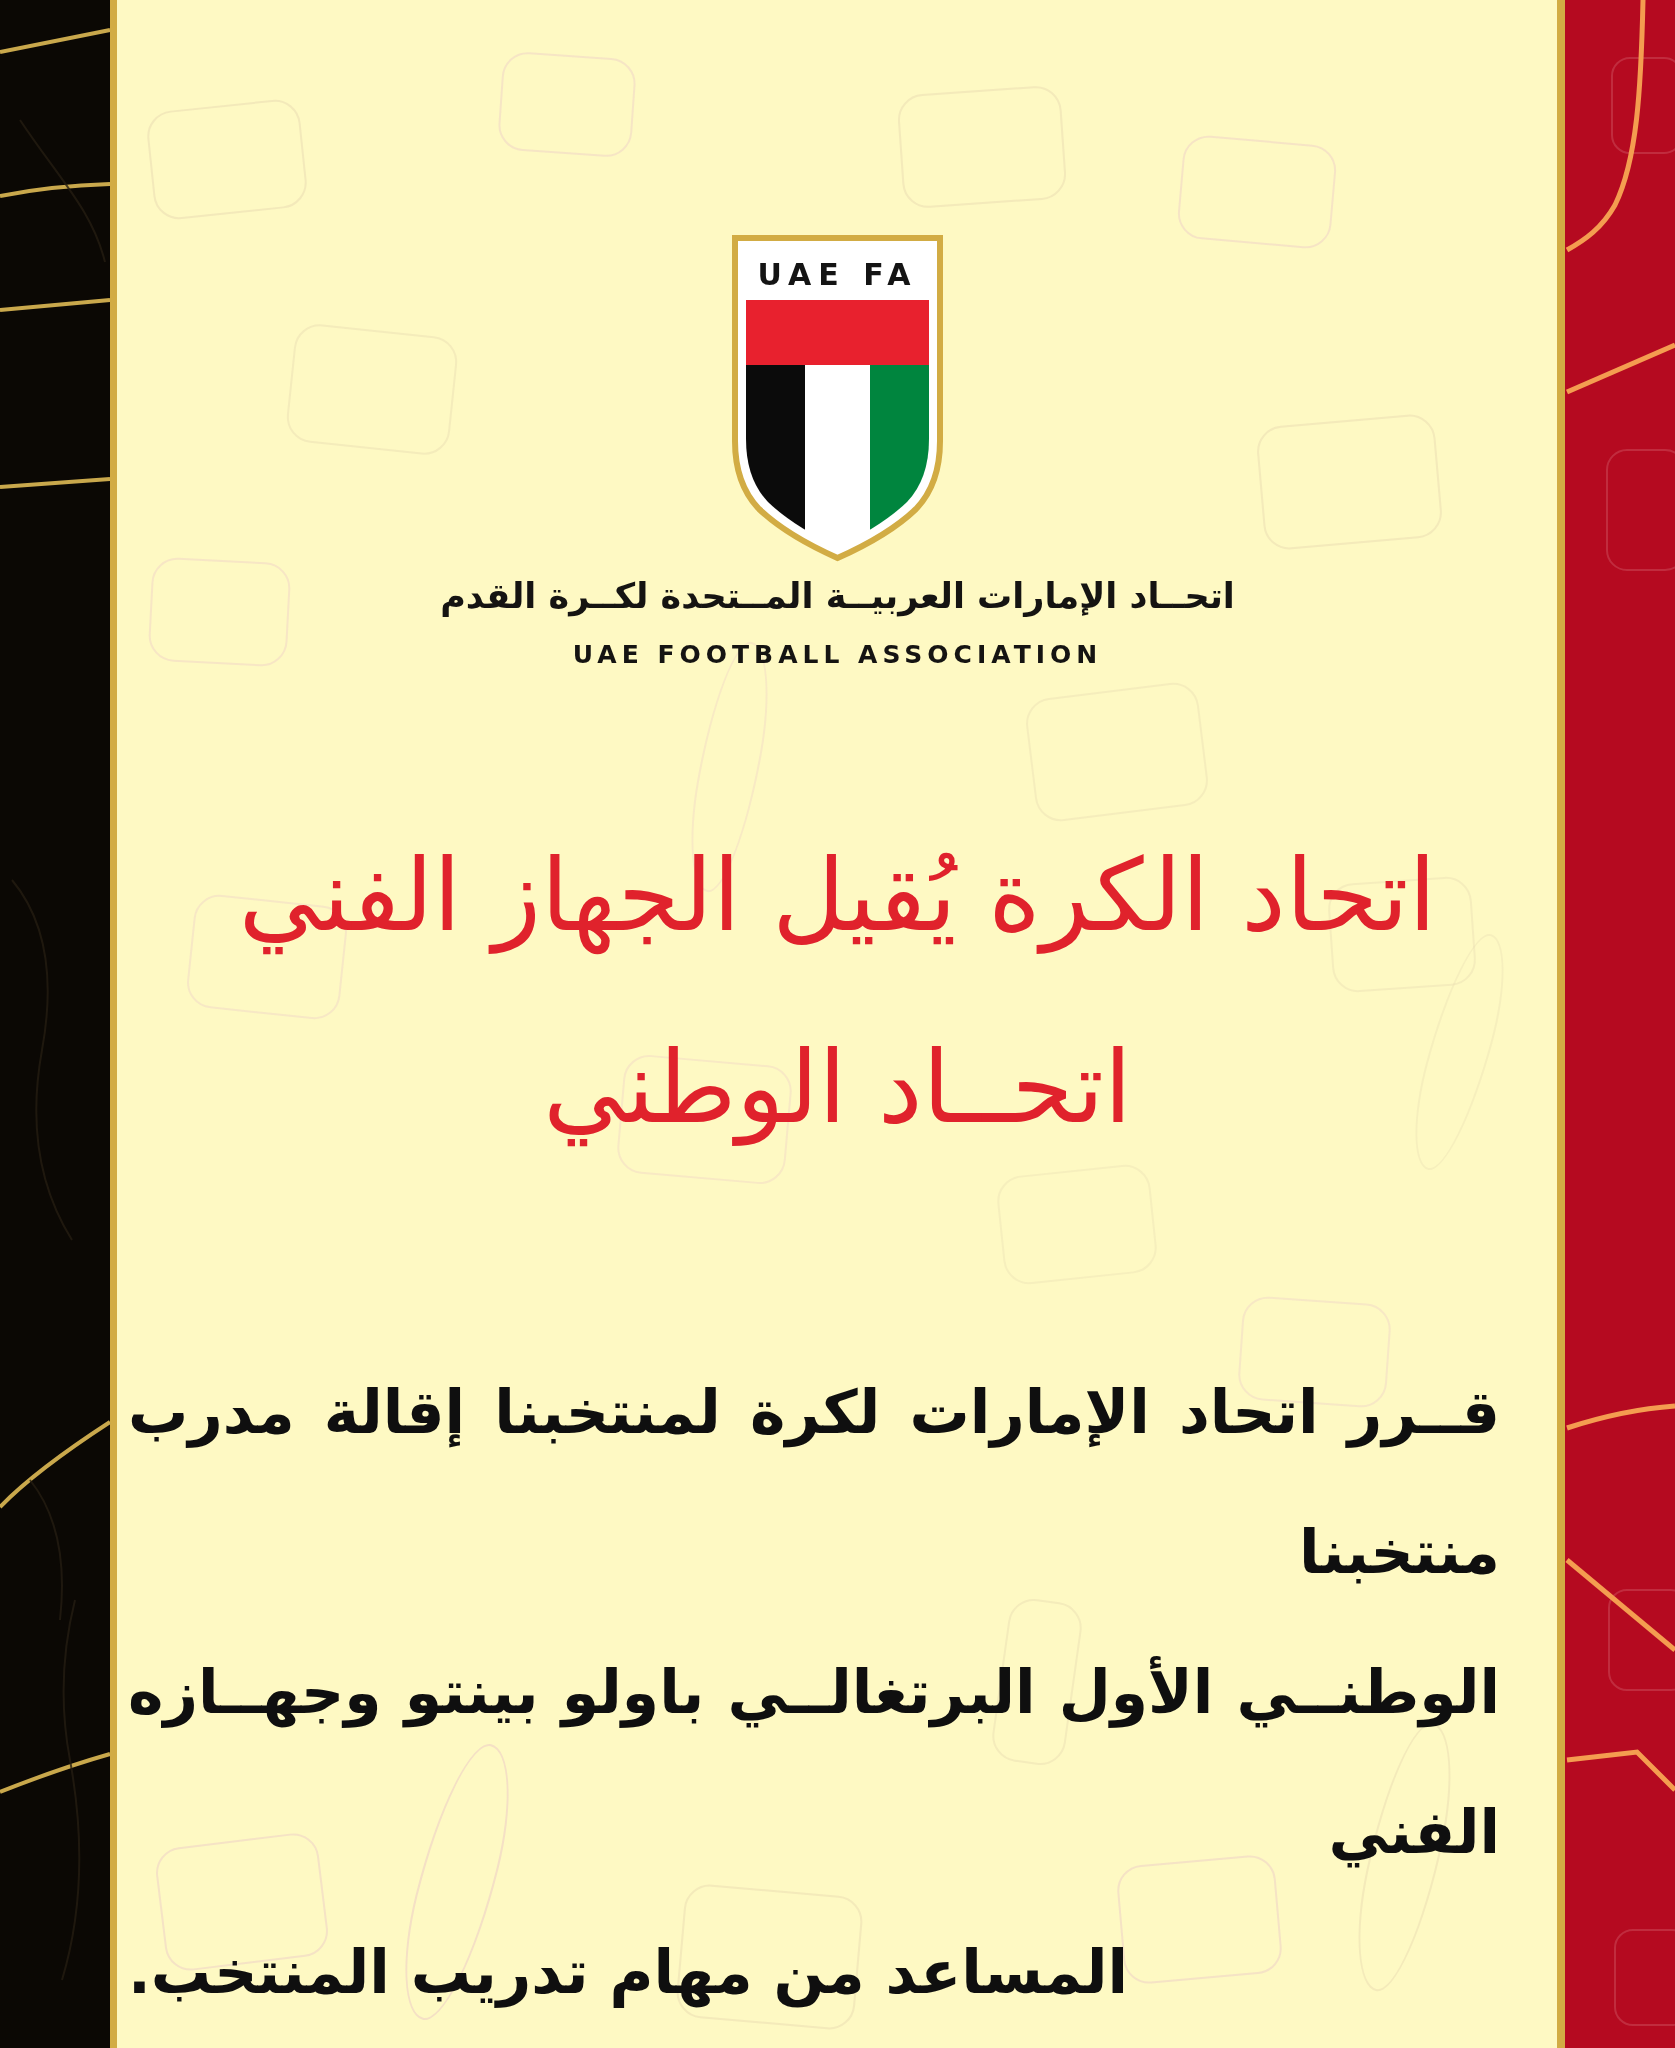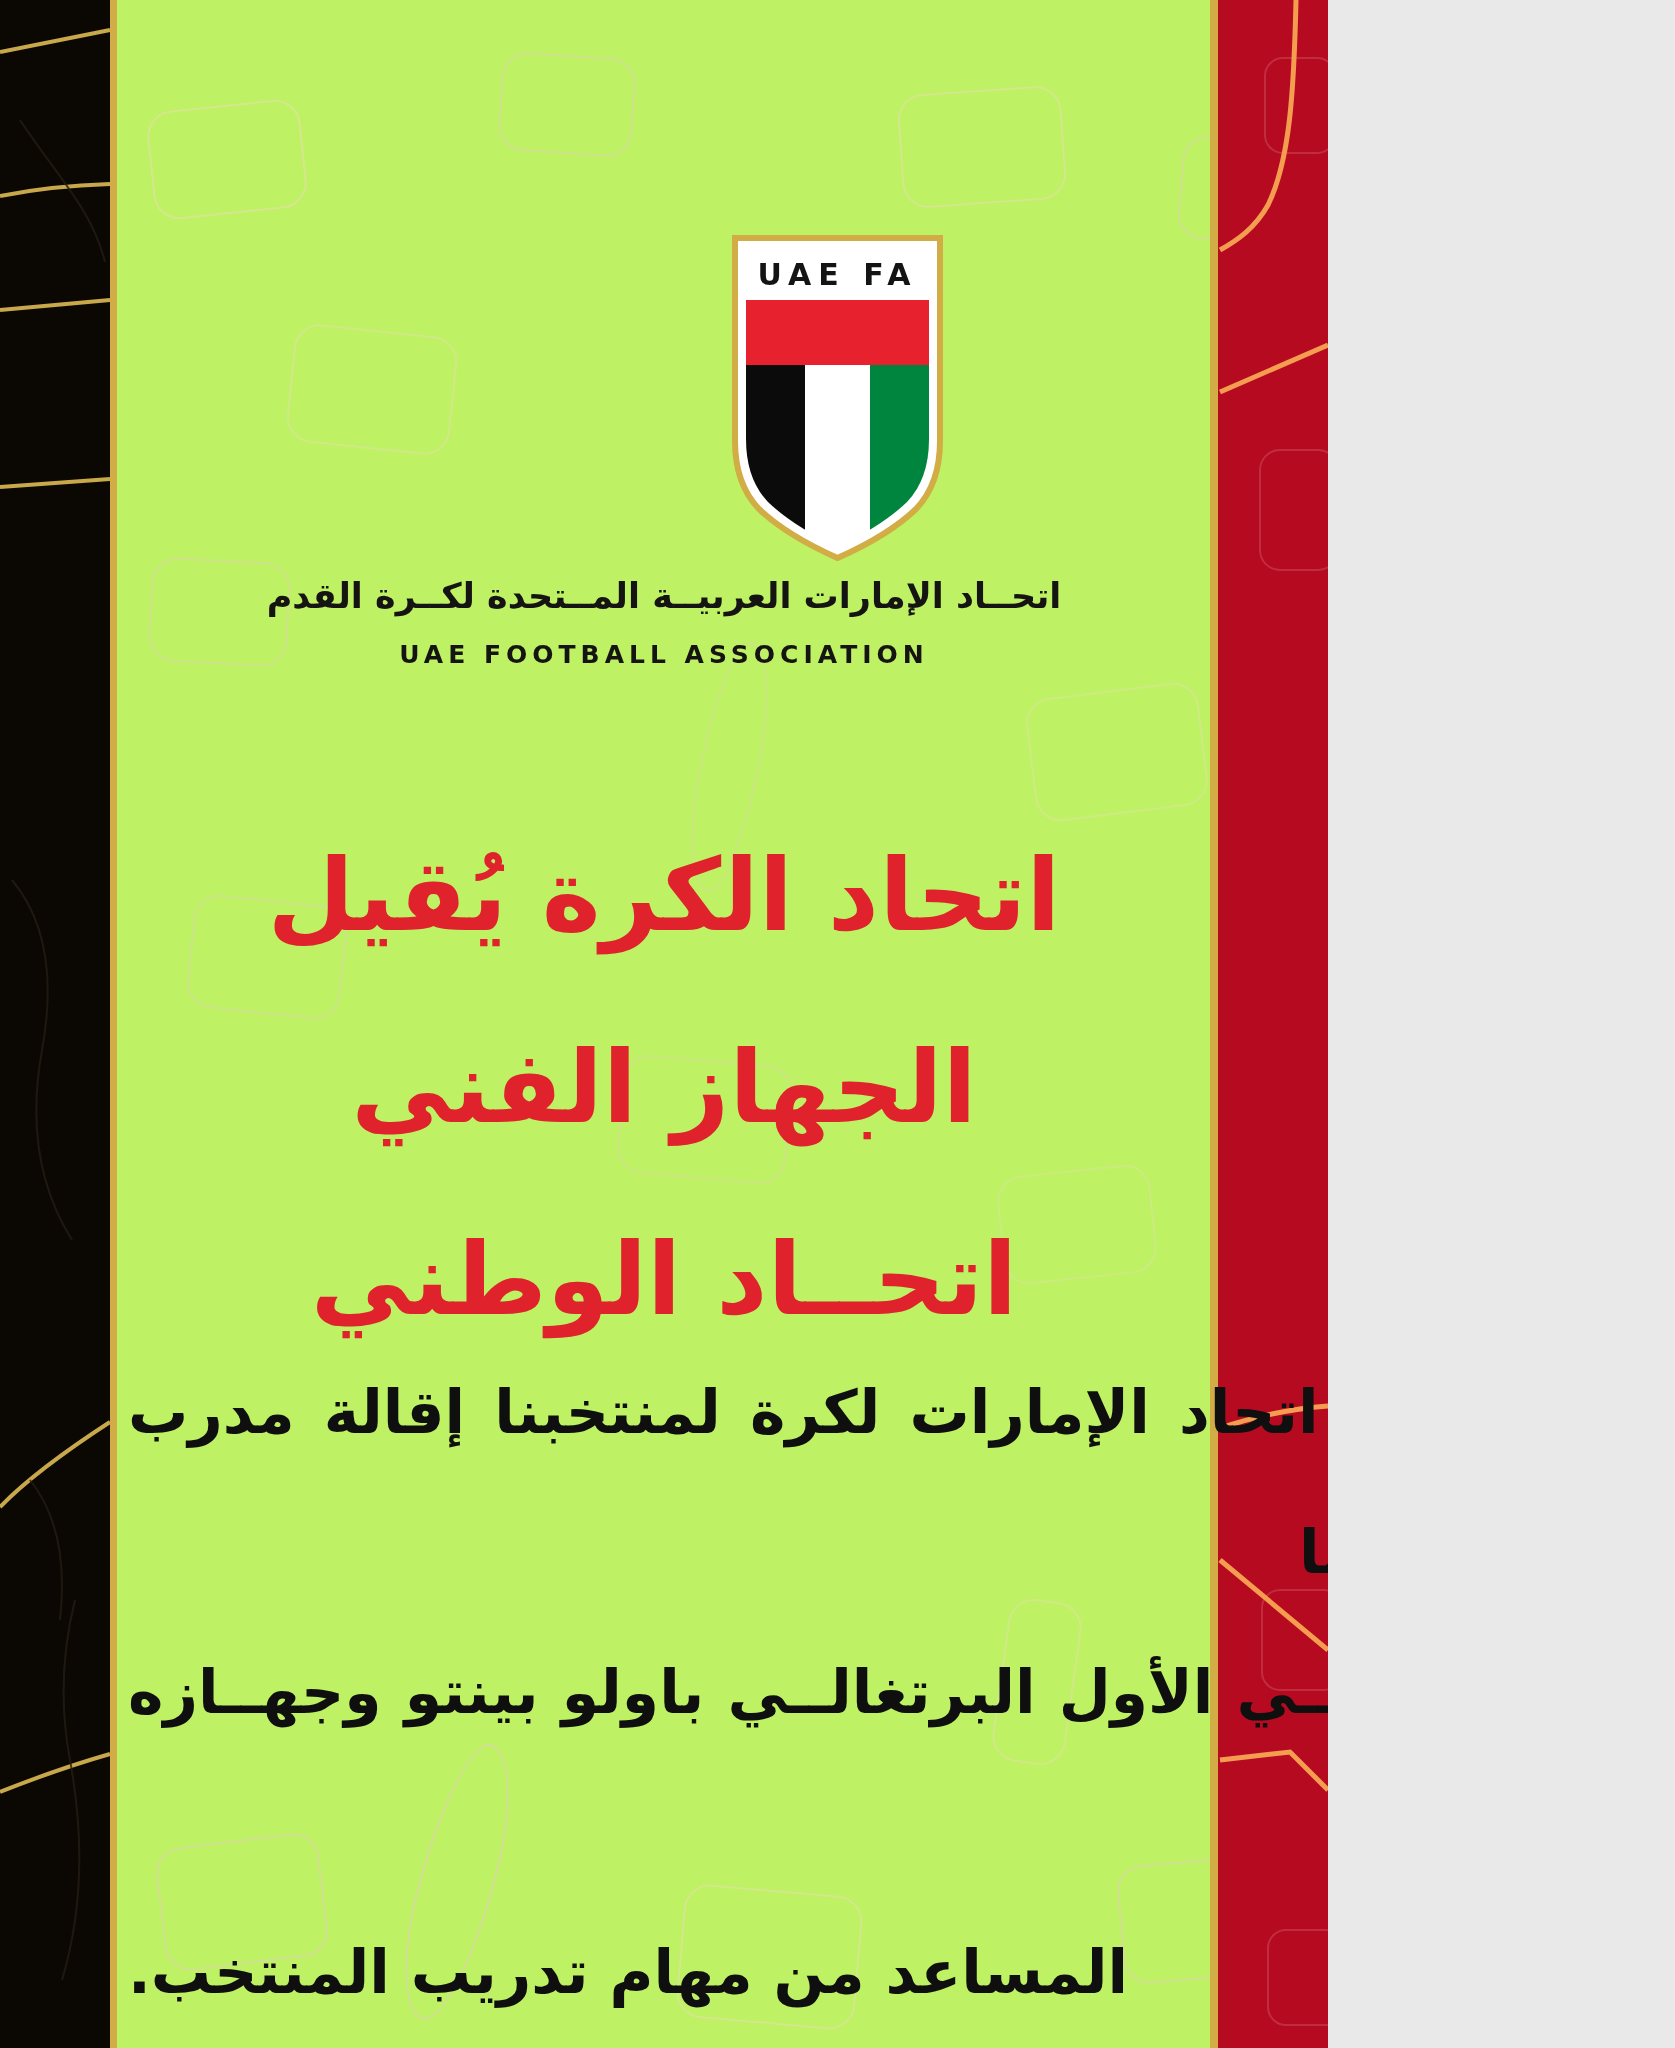--- a/index.html
+++ b/index.html
@@ -1,39 +1,39 @@
 <!DOCTYPE html>
 <html lang="ar"><head>
 <meta charset="utf-8">
 <style>
   html,body { margin:0; padding:0; background:#e9e9e9; }
   .canvas {
-    position:relative; width:1328px; height:2048px; overflow:hidden;
-    background:#bef264; font-family:"DejaVu Sans", sans-serif;
+    position:relative; width:1675px; height:2048px; overflow:hidden;
+    background:#fef9c3; font-family:"DejaVu Sans", sans-serif;
   }
   
   .stripe-left  { position:absolute; left:0; top:0; width:117px; height:2048px; }
   .stripe-right { position:absolute; right:0; top:0; width:118px; height:2048px; }
   
   .pq { position:absolute; border:2px solid; border-radius:26px; }
   .pl { position:absolute; border:2px solid; border-radius:50%/58% 42% 58% 42%; }
   
   .logo { position:absolute; left:730px; top:233px; }
   .calligraphy {
     position:absolute; left:118px; right:118px; top:576px; text-align:center;
     direction:rtl; font-size:35px; font-weight:bold; color:#151412;
   }
   .org-en {
     position:absolute; left:118px; right:118px; top:640px; text-align:center;
     font-size:25px; font-weight:bold; letter-spacing:5px; color:#151412;
   }
   
   .headline {
     position:absolute; left:118px; right:118px; top:800px; text-align:center;
-    direction:rtl; color:#e0222c; font-weight:bold; font-size:100px; line-height:192px;
+    direction:rtl; color:#e0222c; font-weight:normal; font-size:100px; line-height:192px;
   }
   
   .date {
     position:absolute; right:175px; top:1270px; direction:rtl;
     font-size:44px; color:#2c313a;
   }
   .body-text {
     position:absolute; left:128px; width:1372px; top:1342px; direction:rtl;
     color:#0f0f0f; font-size:60px; font-weight:bold;
   }

